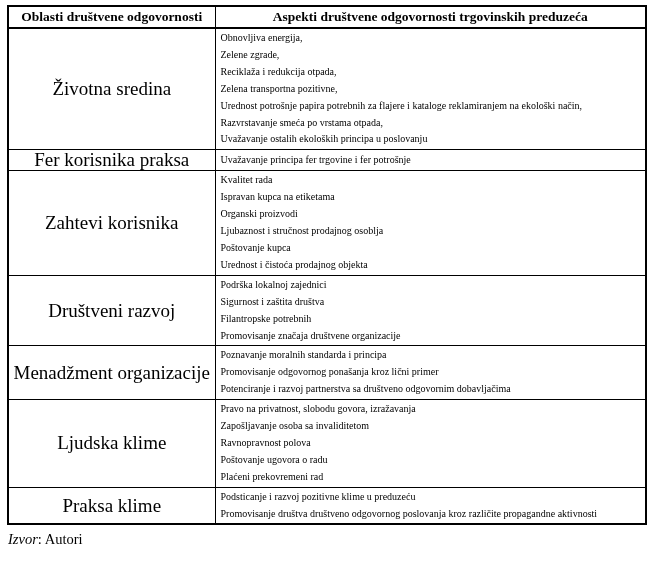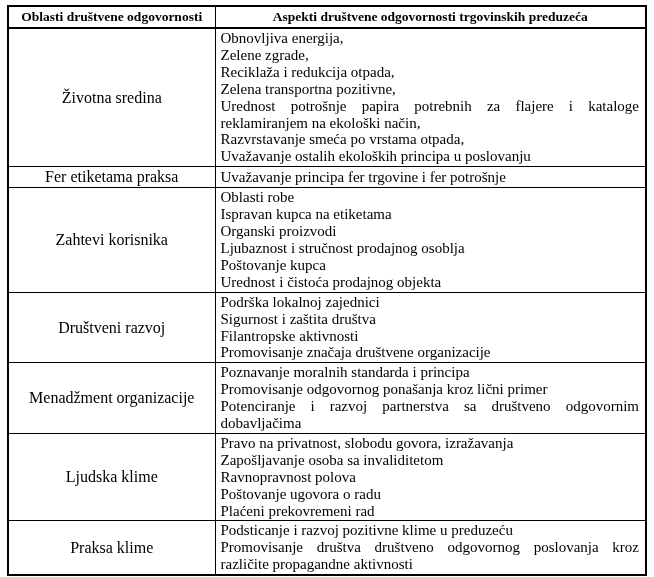--- a/index.html
+++ b/index.html
@@ -32,28 +32,28 @@
     text-align: center;
     padding: 2px 4px;
     line-height: 16px;
   }
   td {
     border: 1px solid #000000;
   }
   td.area-cell {
     text-align: center;
     vertical-align: middle;
-    font-size: 16px;
+    font-size: 19px;
     padding: 2px 4px;
     line-height: 16px;
     margin-top: 32px;
   }
   td.aspects-cell {
     vertical-align: middle;
-    font-size: 15px;
+    font-size: 10px;
     padding: 1px 6px 1px 5px;
   }
   .aspect-line {
     text-align: justify;
     line-height: 16.9px;
   }
   .source-note {
     margin: 5px 0 0 1px;
     font-size: 14.5px;
     line-height: 18px;
@@ -82,42 +82,42 @@
             <div class="aspect-line">Obnovljiva energija,</div>
             <div class="aspect-line">Zelene zgrade,</div>
             <div class="aspect-line">Reciklaža i redukcija otpada,</div>
             <div class="aspect-line">Zelena transportna pozitivne,</div>
             <div class="aspect-line">Urednost potrošnje papira potrebnih za flajere i kataloge reklamiranjem na ekološki način,</div>
             <div class="aspect-line">Razvrstavanje smeća po vrstama otpada,</div>
             <div class="aspect-line">Uvažavanje ostalih ekoloških principa u poslovanju</div>
           </td>
         </tr>
         <tr>
-          <td class="area-cell">Fer etiketama praksa</td>
+          <td class="area-cell">Fer korisnika praksa</td>
           <td class="aspects-cell">
             <div class="aspect-line">Uvažavanje principa fer trgovine i fer potrošnje</div>
           </td>
         </tr>
         <tr>
           <td class="area-cell">Zahtevi korisnika</td>
           <td class="aspects-cell">
-            <div class="aspect-line">Oblasti robe</div>
+            <div class="aspect-line">Kvalitet rada</div>
             <div class="aspect-line">Ispravan kupca na etiketama</div>
             <div class="aspect-line">Organski proizvodi</div>
             <div class="aspect-line">Ljubaznost i stručnost prodajnog osoblja</div>
             <div class="aspect-line">Poštovanje kupca</div>
             <div class="aspect-line">Urednost i čistoća prodajnog objekta</div>
           </td>
         </tr>
         <tr>
           <td class="area-cell">Društveni razvoj</td>
           <td class="aspects-cell">
             <div class="aspect-line">Podrška lokalnoj zajednici</div>
             <div class="aspect-line">Sigurnost i zaštita društva</div>
-            <div class="aspect-line">Filantropske aktivnosti</div>
+            <div class="aspect-line">Filantropske potrebnih</div>
             <div class="aspect-line">Promovisanje značaja društvene organizacije</div>
           </td>
         </tr>
         <tr>
           <td class="area-cell">Menadžment organizacije</td>
           <td class="aspects-cell">
             <div class="aspect-line">Poznavanje moralnih standarda i principa</div>
             <div class="aspect-line">Promovisanje odgovornog ponašanja kroz lični primer</div>
             <div class="aspect-line">Potenciranje i razvoj partnerstva sa društveno odgovornim dobavljačima</div>
           </td>

